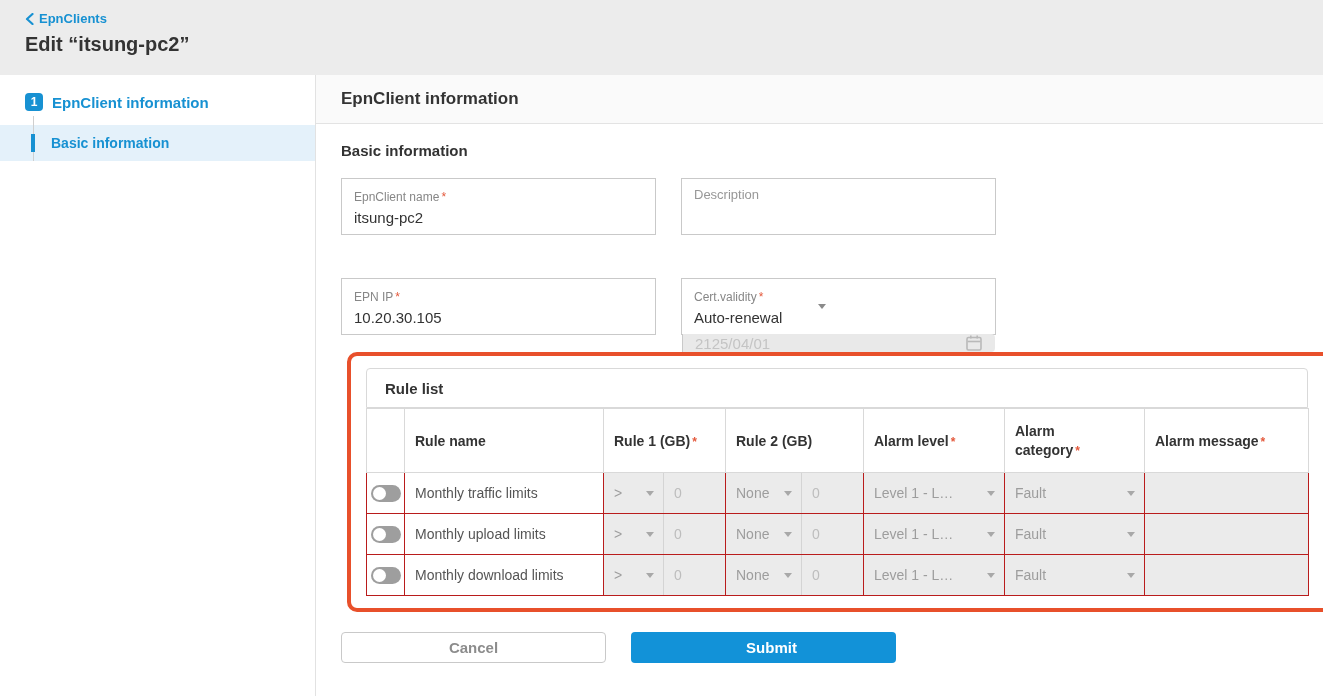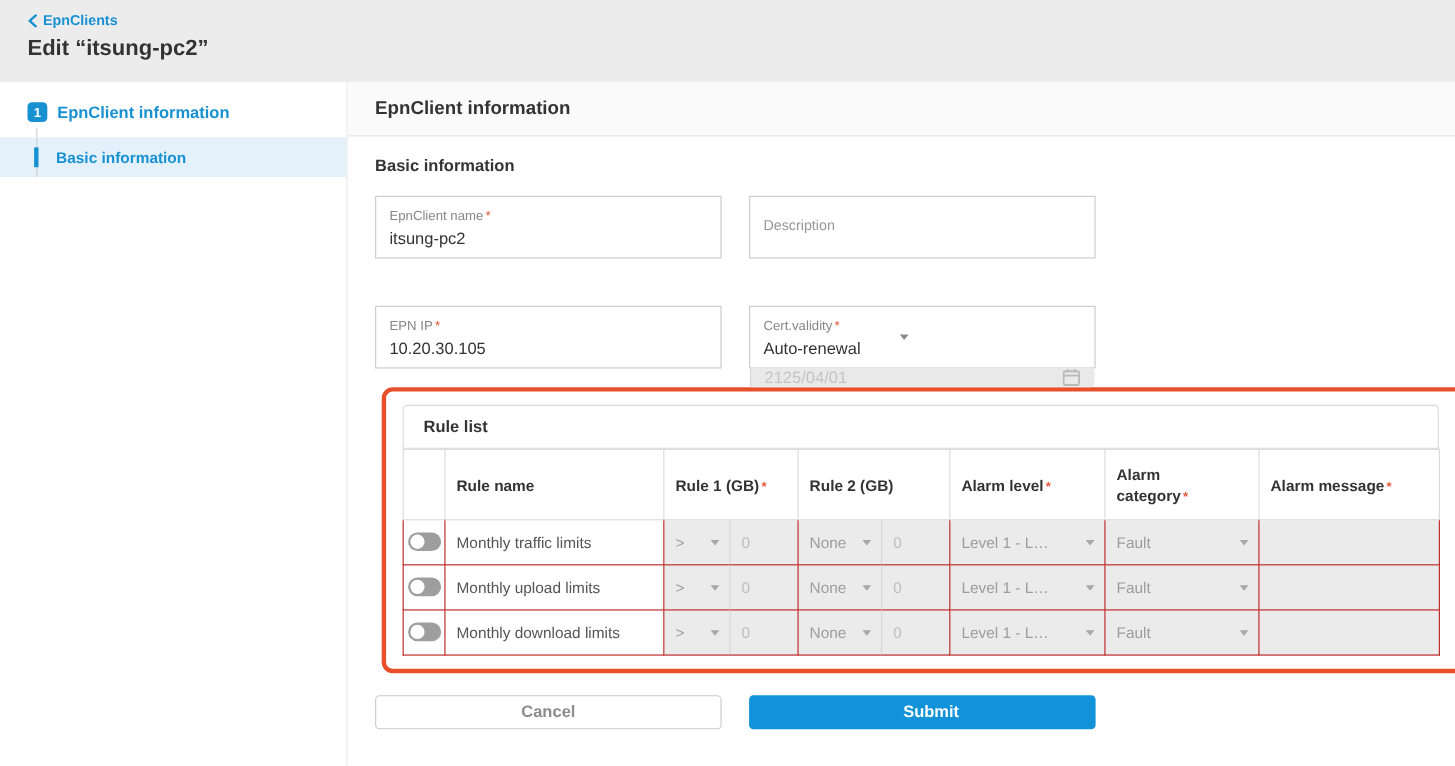--- a/index.html
+++ b/index.html
@@ -42,21 +42,21 @@
   .form-area { padding-left:25px; }
   .form-row { display:flex; gap:25px; }
   .form-row.r1 { margin-top:19px; }
   .form-row.r2 { margin-top:43px; }
 
   .field { width:315px; height:57px; border:1px solid #c9c9c9; border-radius:0;
     padding:8px 12px; background:#fff; cursor:text; }
   .field-label { font-size:12px; color:#878787; }
   .req { color:#e4593c; margin-left:2px; font-size:12px; }
   .field-value { font-size:15px; color:#333; margin-top:4px; }
-  .field.placeholder .field-label { font-size:13px; color:#979797; margin-top:10px; }
+  .field.placeholder .field-label { font-size:13px; color:#979797; margin-top:0; }
 
   .field-split { display:flex; padding:0; cursor:default;flex-direction:column; }
   .split-left { width:157px; padding:8px 0 8px 12px; position:relative; cursor:pointer; }
   .caret { width:0; height:0; border-left:4.5px solid transparent;
     border-right:4.5px solid transparent; border-top:5.5px solid #8a8a8a; }
   .split-left .caret { position:absolute; right:13px; top:25px; }
   .split-right { flex:1; background:#e9e9e9; border-left:1px solid #c9c9c9;
     border-radius:0 4px 4px 0; display:flex; align-items:center;
     justify-content:space-between; padding:0 12px; color:#c4c4c4; font-size:15px; }
 
@@ -85,21 +85,21 @@
   .sub-input { padding-left:10px; color:#bdbdbd; font-size:14px; cursor:default; }
   .w59 { width:59px; } .w75 { width:75px; } .grow { flex:1; }
 
   .toggle { display:inline-block; width:30px; height:17px; border-radius:9px;
     background:#9e9e9e; position:relative; cursor:pointer; vertical-align:middle; }
   .toggle .knob { position:absolute; left:2px; top:2px; width:13px; height:13px;
     border-radius:50%; background:#fff; }
 
   
   .btn-row { display:flex; gap:25px; margin-top:20px; }
-  .btn { width:315px; height:31px; border-radius:4px; font-size:15px;
+  .btn { width:265px; height:31px; border-radius:4px; font-size:15px;
     font-weight:bold; display:flex; align-items:center; justify-content:center;
     cursor:pointer; }
   .btn-cancel { background:#fff; border:1px solid #c9c9c9; color:#8c8c8c; }
   .btn-submit { background:#1292d8; border:none; color:#fff;padding-left:16px; }
 
   .cal-icon { display:inline-block; }
 </style>
 </head>
 <body>
 

